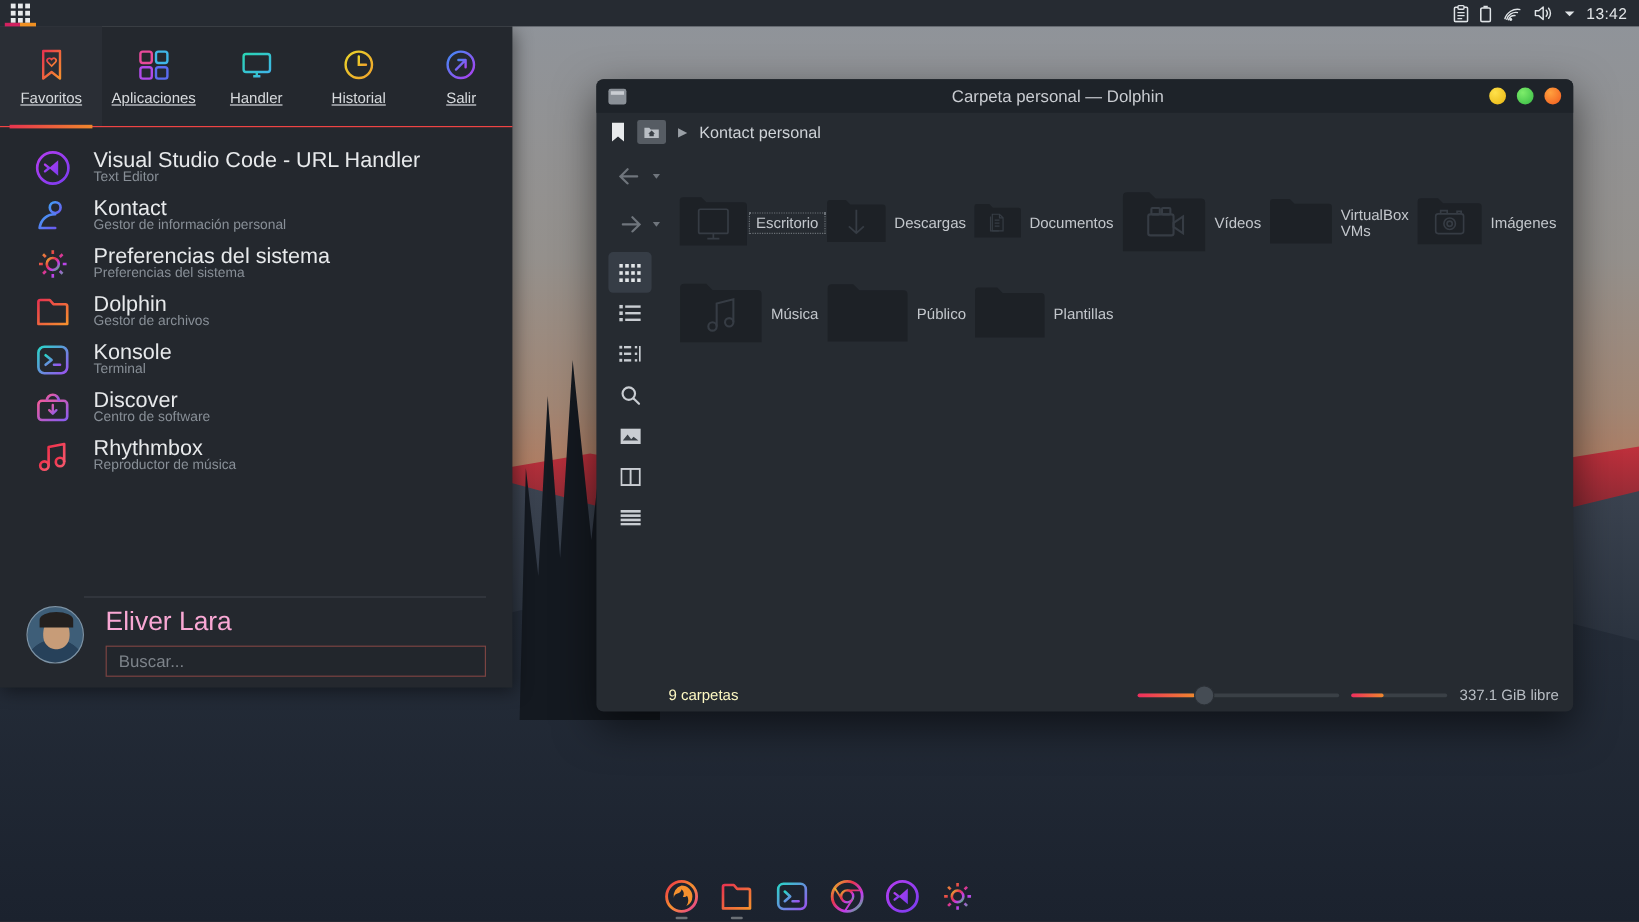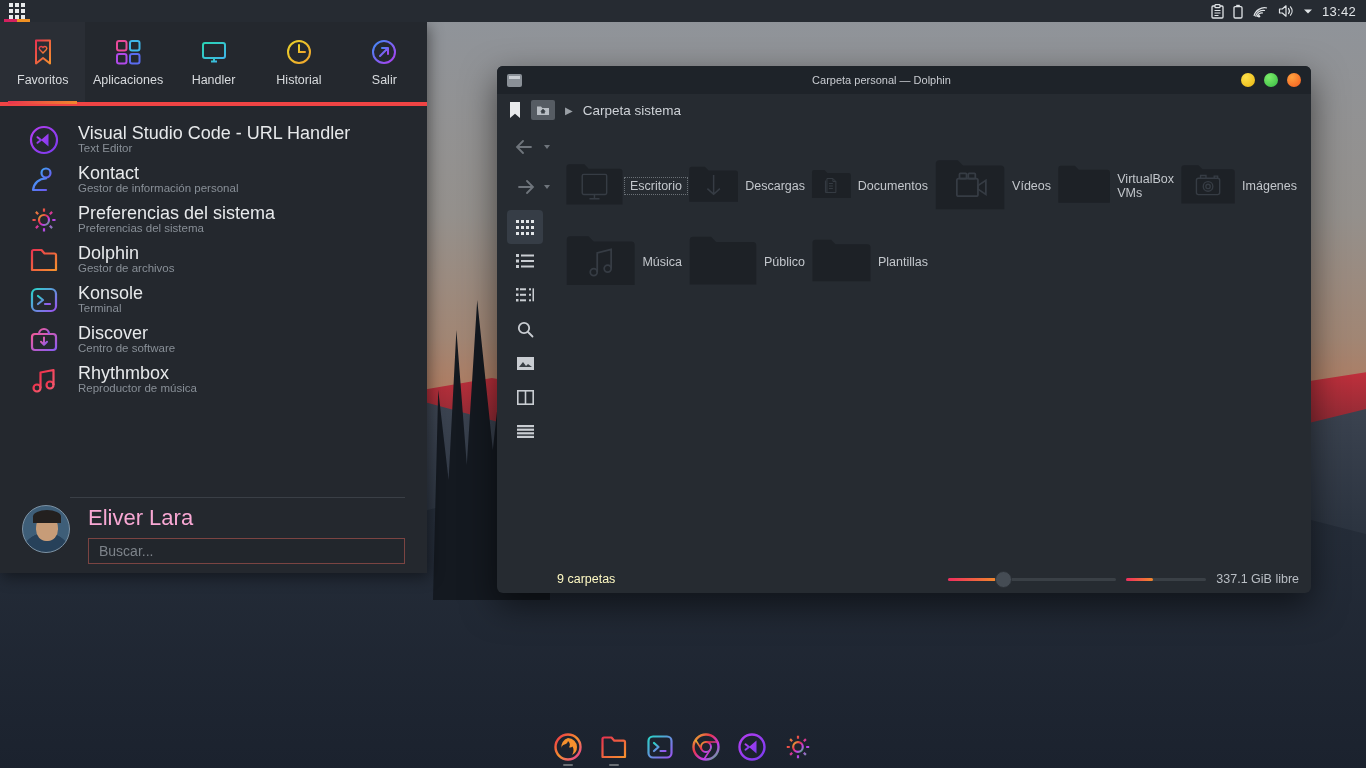--- a/index.html
+++ b/index.html
@@ -35,21 +35,21 @@
   .launcher-btn .active-mark { position:absolute; left:4px; bottom:0; width:26px; height:3px;
     background:linear-gradient(90deg,#d3215f 0 50%,#f09022 50% 100%); }
   .panel-spacer { flex:1; }
   .tray { display:flex; align-items:center; gap:9px; padding-right:10px;margin-left:28px; }
   .tray svg { display:block; }
   .clock { font-size:13px; color:#e2e5e8; letter-spacing:.3px; }
 
   
   .menu { position:absolute; left:0; top:22px; width:427px; height:551px;
     background:#24282e; z-index:40; box-shadow:2px 4px 14px rgba(0,0,0,.45); }
-  .tabs { display:flex; height:84px; border-bottom:4px solid #ef4444; }
+  .tabs { display:flex; height:84px; border-bottom:1px solid #ef4444;text-decoration:underline; }
   .tab { position:relative; flex:1; display:flex; flex-direction:column; align-items:center; justify-content:center; gap:6px; cursor:pointer; }
   .tab.active { background:#2a2e35; }
   .tab-label { font-size:12.5px; color:#d8dbde; }
   .tab.active .tab-underline { position:absolute; left:8px; right:8px; bottom:-2px; height:3px;
     background:linear-gradient(90deg,#e8344f,#f0882c); }
   .app-list { padding:14px 0 0 0; }
   .app-item { display:flex; align-items:center; gap:18px; padding:4px 0 4px 28px; height:40px; cursor:pointer; }
   .app-item svg { flex:0 0 auto; }
   .app-title { font-size:18px; color:#e7e9eb; line-height:16px; }
   .app-sub { font-size:11.5px; color:#888f97; line-height:14px; }
@@ -66,21 +66,21 @@
   .search-input::placeholder { color:#7d838a; }
 
   
   .window { position:absolute; left:497px; top:66px; width:814px; height:527px;
     background:#262b31; border-radius:6px; z-index:30;
     box-shadow:0 12px 34px rgba(0,0,0,.55); display:flex; flex-direction:column; }
   .titlebar { height:28px; background:#1e2329; border-radius:6px 6px 0 0;
     display:flex; align-items:center; padding:0 10px; }
   .titlebar-icon { width:15px; height:13px; background:#8a9097; border-radius:2px; position:relative; }
   .titlebar-icon::before { content:""; position:absolute; left:2px; top:2px; right:2px; height:3px; background:#c9cdd2; }
-  .title-text { flex:1; text-align:center; font-size:11px; color:#c9ccd1; }
+  .title-text { flex:1; text-align:center; font-size:14px; color:#c9ccd1; }
   .win-buttons { display:flex; gap:9px; }
   .win-btn { width:14px; height:14px; border-radius:50%; cursor:pointer; }
   .win-btn.min { background:radial-gradient(circle at 35% 30%,#ffe14a,#e8b511); }
   .win-btn.max { background:radial-gradient(circle at 35% 30%,#7ded6a,#36b944); }
   .win-btn.close { background:radial-gradient(circle at 35% 30%,#ffa13e,#f25a1e); }
   .urlbar { height:32px; display:flex; align-items:center; gap:10px; padding:0 12px; }
   .home-btn { width:24px; height:20px; background:#565c63; border-radius:2px;
     display:flex; align-items:center; justify-content:center; cursor:pointer; }
   .crumb-sep { color:#9aa0a6; font-size:10px; }
   .crumb-text { font-size:13.5px; color:#ced2d7; cursor:pointer; }
@@ -380,21 +380,21 @@
     <svg width="12" height="17" viewBox="0 0 12 17">
       <path d="M1 0h10v16l-5-4.2L1 16z" fill="#e8eaec"></path>
     </svg>
     <div class="home-btn">
       <svg width="14" height="12" viewBox="0 0 14 12">
           <path d="M1 11V2.5h4l1.3 1.5H13V11z" fill="#b9bec4"></path>
           <path d="M7 4.8 4.2 7.4h1v2.2h3.6V7.4h1z" fill="#3a4046"></path>
         </svg>
     </div>
     <span class="crumb-sep">▶</span>
-    <span class="crumb-text">Carpeta sistema</span>
+    <span class="crumb-text">Kontact personal</span>
   </div>
 
   <div class="win-body">
     <div class="side-toolbar">
       <div class="tool-btn nav-group">
         <svg width="20" height="14" viewBox="0 0 20 14">
             <path d="M8 1 2 7l6 6M2 7h14" fill="none" stroke="#6f757c" stroke-width="1.8" stroke-linecap="round"></path>
           </svg>
         <svg class="caret" width="8" height="6" viewBox="0 0 8 6">
             <path d="M1 1l3 4 3-4z" fill="#6f757c"></path>

